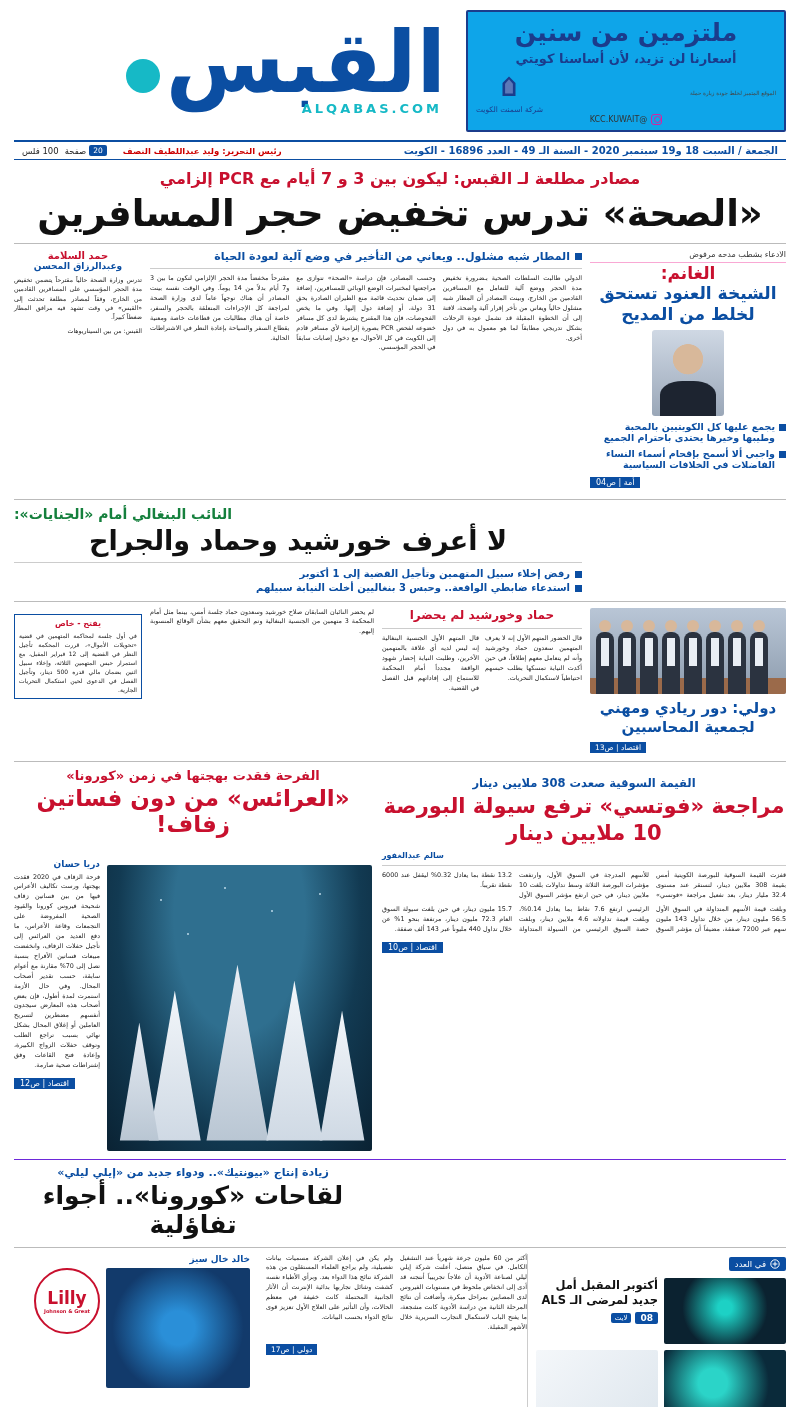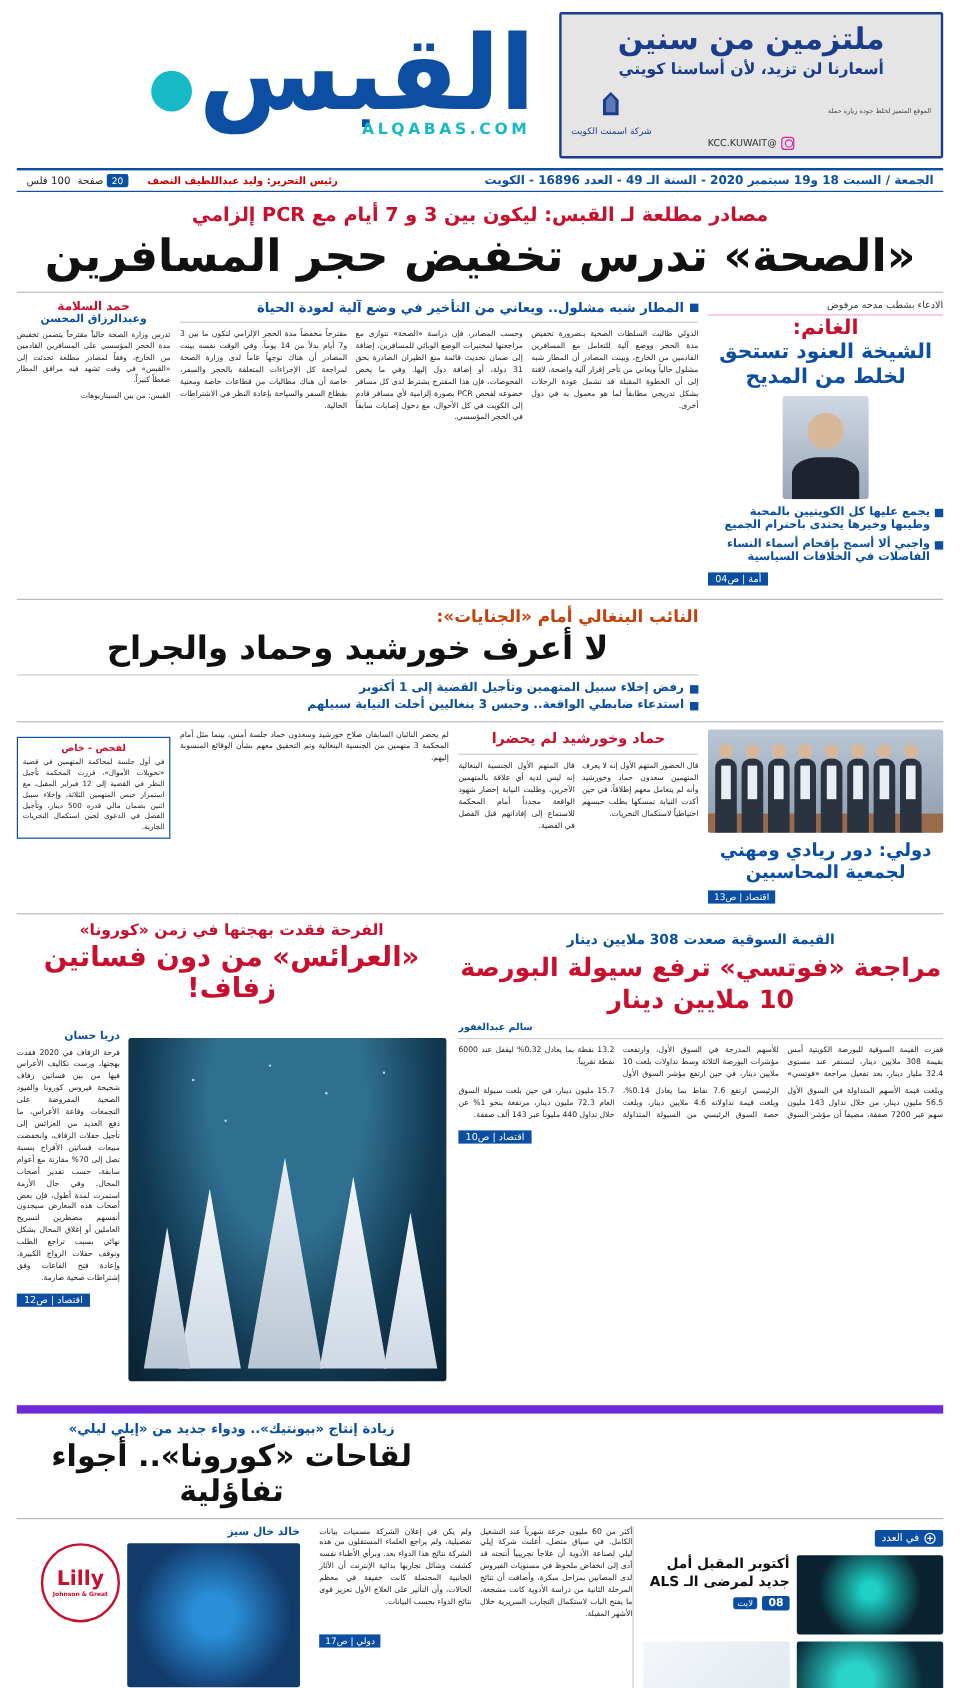--- a/index.html
+++ b/index.html
@@ -9,21 +9,21 @@
     font-family: "DejaVu Sans", "Liberation Sans", sans-serif;
     overflow: hidden;
   }
   .page { width: 800px; height: 1407px; background:#fff; position: relative; padding: 10px 14px; }
 
   
   .masthead { display: flex; align-items: stretch; gap: 10px; height: 122px; }
   .ad-box {
     width: 320px; border: 2px solid #1b3c8c; border-radius: 2px;
     display: flex; flex-direction: column; align-items: center; justify-content: center;
-    padding: 6px 8px; text-align: center; background:#e5e5e5;
+    padding: 6px 8px; text-align: center; background:#0ea5e9;
   }
   .ad-line1 { color:#1b3c8c; font-size: 25px; font-weight: bold; letter-spacing: -0.5px; }
   .ad-line2 { color:#1b3c8c; font-size: 13px; font-weight: bold; margin-top: 4px; }
   .ad-bottom { display:flex; align-items:center; justify-content:space-between; width:100%; margin-top:8px; }
   .ad-micro { font-size: 5.5px; color:#444; line-height:1.4; text-align:right; width: 96px;}
   .ad-logo-wrap { display:flex; flex-direction:column; align-items:center; gap:3px;}
   .cement-logo { width: 26px; height: 26px; }
   .ad-social { display:flex; align-items:center; gap:4px; font-size: 8px; color:#333; }
   .ig { width: 11px; height: 11px; border:1.6px solid #d6249f; border-radius:3px; position:relative; }
   .ig:after{ content:""; position:absolute; width:5px;height:5px;border:1.4px solid #d6249f;border-radius:50%; left:1.2px; top:1.2px;}
@@ -67,21 +67,21 @@
   .stamp { background:#0b4ea2; color:#fff; font-size:8px; padding:1px 6px; display:inline-block; margin-top:6px; }
 
   
   .thin-title { color:#c8102e; font-weight:bold; font-size: 10px; text-align:center; }
   .thin-title2 { color:#0b4ea2; font-weight:bold; font-size: 9px; text-align:center; }
   .thin-body { font-size: 6.2px; line-height:1.5; color:#222; text-align:justify; margin-top:4px;}
 
   
   .sec { margin-top: 10px; border-top: 1px solid #bbb; padding-top: 6px; }
   .sec-grid { display:grid; grid-template-columns: 196px 1fr; gap: 8px; }
-  .sec-kicker { color:#c2410c; font-weight:bold; font-size: 14px; text-align:right; }
+  .sec-kicker { color:#15803d; font-weight:bold; font-size: 14px; text-align:left; }
   .sec-head { color:#111; font-weight:bold; font-size: 27px; text-align:center; margin-top: 3px; }
   .blue-bullets { margin-top: 6px; border-top:1px solid #ccc; padding-top:5px; }
 
   
   .grouppic { width: 100%; height: 86px; background:
       linear-gradient(#b9c6d6,#8d9cae);
       position: relative; overflow: hidden; border-radius:2px; }
   .grouppic .man { position:absolute; bottom:0; width:18px; height:62px; background:#2b3340; border-radius: 8px 8px 0 0;}
   .grouppic .man:before{ content:""; position:absolute; top:-12px; left:3px; width:12px;height:12px;border-radius:50%;background:#d8b89a;}
   .grouppic .man:after{ content:""; position:absolute; top:6px; left:5px; width:8px; height:28px; background:#e9eef4;}
@@ -269,21 +269,21 @@
         <div class="body-ar">قال المتهم الأول الجنسية البنغالية إنه ليس لديه أي علاقة بالمتهمين الآخرين، وطلبت النيابة إحضار شهود الواقعة مجدداً أمام المحكمة للاستماع إلى إفاداتهم قبل الفصل في القضية.</div>
       </div>
     </div>
 
     <div>
       <div class="body-ar">لم يحضر النائبان السابقان صلاح خورشيد وسعدون حماد جلسة أمس، بينما مثل أمام المحكمة 3 متهمين من الجنسية البنغالية وتم التحقيق معهم بشأن الوقائع المنسوبة إليهم.</div>
     </div>
 
     <div>
       <div class="qs-box">
-        <div class="qs-title">لفحص - خاص</div>
+        <div class="qs-title">يفتح - خاص</div>
         <div class="qs-body">في أول جلسة لمحاكمة المتهمين في قضية «تحويلات الأموال»، قررت المحكمة تأجيل النظر في القضية إلى 12 فبراير المقبل، مع استمرار حبس المتهمين الثلاثة، وإخلاء سبيل اثنين بضمان مالي قدره 500 دينار، وتأجيل الفصل في الدعوى لحين استكمال التحريات الجارية.</div>
       </div>
     </div>
   </div>
 
   <div style="display:grid; grid-template-columns: 404px 1fr; gap:10px; margin-top:8px; border-top:1px solid #bbb; padding-top:6px;">
 
     <div>
       <div class="mk-kicker">القيمة السوقية صعدت 308 ملايين دينار</div>
       <div class="mk-head">مراجعة «فوتسي» ترفع سيولة البورصة 10 ملايين دينار</div>
@@ -312,21 +312,21 @@
         </div>
         <div>
           <div class="thin-title2" style="text-align:right">دريا حسان</div>
           <div class="bride-lead" style="margin-top:4px">فرحة الزفاف في 2020 فقدت بهجتها، ورست تكاليف الأعراس فيها من بين فساتين زفاف شحيحة فيروس كورونا والقيود الصحية المفروضة على التجمعات وقاعة الأعراس، ما دفع العديد من العرائس إلى تأجيل حفلات الزفاف، وانخفضت مبيعات فساتين الأفراح بنسبة تصل إلى 70% مقارنة مع أعوام سابقة، حسب تقدير أصحاب المحال. وفي حال الأزمة استمرت لمدة أطول، فإن بعض أصحاب هذه المعارض سيجدون أنفسهم مضطرين لتسريح العاملين أو إغلاق المحال بشكل نهائي بسبب تراجع الطلب وتوقف حفلات الزواج الكبيرة، وإعادة فتح القاعات وفق إشتراطات صحية صارمة.</div>
           <div style="text-align:left"><span class="stamp">اقتصاد | ص12</span></div>
         </div>
       </div>
     </div>
   </div>
 
-  <div style="margin-top:20px; border-top:7px solid #6d28d9; padding-top:6px;">
+  <div style="margin-top:8px; border-top:1px solid #6d28d9; padding-top:6px;">
     <div style="display:grid; grid-template-columns: 404px 1fr; gap:10px;">
       <div></div>
       <div>
         <div class="vx-kicker">زيادة إنتاج «بيونتيك».. ودواء جديد من «إيلي ليلي»</div>
         <div class="vx-head">لقاحات «كورونا».. أجواء تفاؤلية</div>
       </div>
     </div>
   </div>
 
   <div class="issue">

